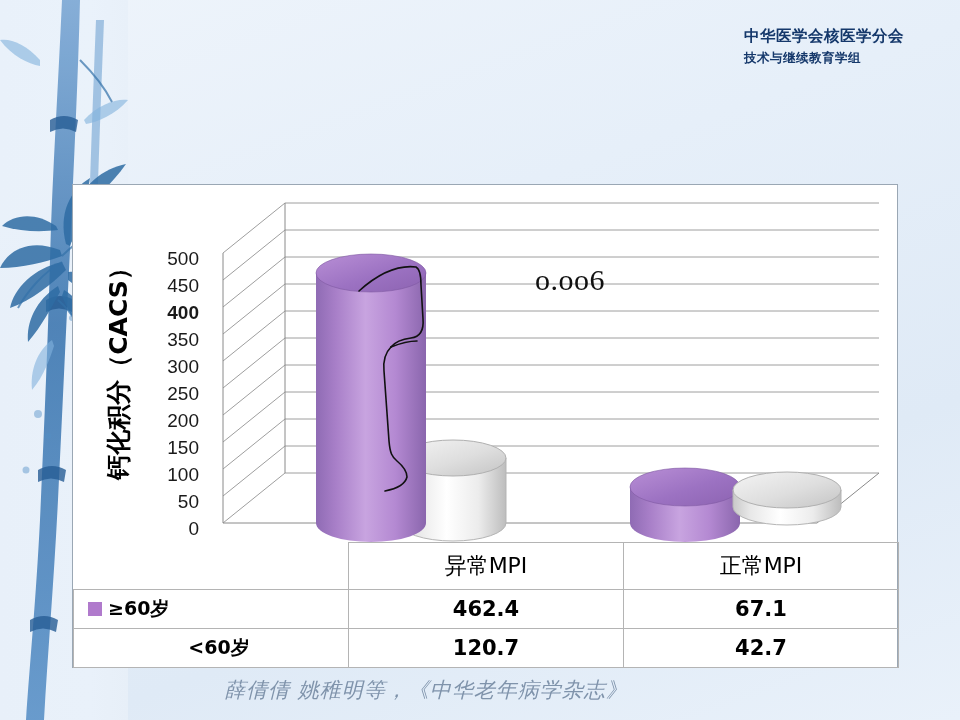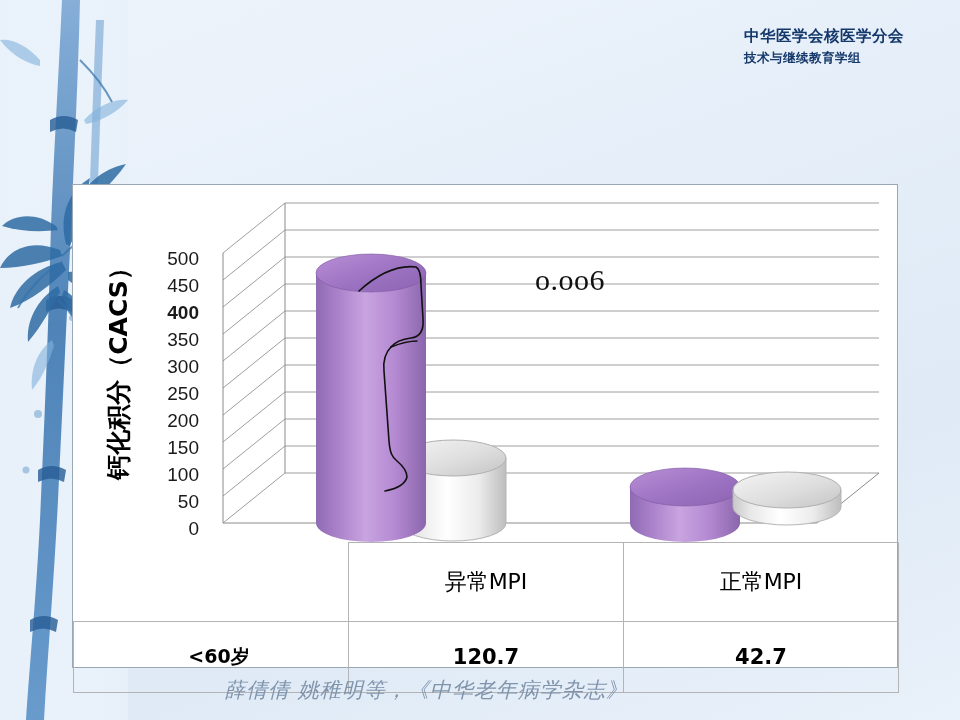--- a/index.html
+++ b/index.html
@@ -48,21 +48,21 @@
 
   .ytick{position:absolute;width:48px;text-align:right;font-size:19px;color:#1a1a1a;
          font-family:"Liberation Sans","DejaVu Sans",sans-serif;line-height:1;}
 
   .pval{position:absolute;font-size:30px;color:#111;letter-spacing:.5px;
         font-family:Liberation Serif, serif;}
 
   
   #tbl{position:absolute;left:0;top:357px;width:826px;
        border-collapse:collapse;table-layout:fixed;}
-  #tbl td{border:1px solid #b4b4b4;height:38px;padding:16px 4px;
+  #tbl td{border:1px solid #b4b4b4;height:38px;padding:0 4px;
           font-family:"DejaVu Sans","Liberation Sans",sans-serif;}
   #tbl .corner{border:none;}
   #tbl .legcell{width:118px;text-align:left;padding-left:14px;font-size:19px;
                 font-weight:bold;white-space:nowrap;}
   #tbl .hdr{text-align:center;font-size:22px;font-weight:normal;height:46px;}
   #tbl .val{text-align:center;font-size:21px;font-weight:bold;}
   .swatch{display:inline-block;width:14px;height:14px;vertical-align:-1px;
           margin-right:6px;}
   .swatch.blank{background:transparent;}
 
@@ -273,20 +273,27 @@
     </div>
 
     <table id="tbl">
       <tbody>
           <tr>
         <td class="corner"></td>
         <td class="hdr">异常MPI</td>
         <td class="hdr">正常MPI</td>
       </tr>
       <tr>
+        <td class="legcell">
+          <span class="swatch" style="background:#b07acc"></span><span>≥60岁</span>
+        </td>
+        <td class="val">462.4</td>
+        <td class="val">67.1</td>
+      </tr>
+      <tr>
         <td class="legcell" style="text-align:center;padding-left:0">
           <span class="swatch blank"></span><span>&lt;60岁</span>
         </td>
         <td class="val">120.7</td>
         <td class="val">42.7</td>
       </tr>
     </tbody>
       </table>
   </div>
 

